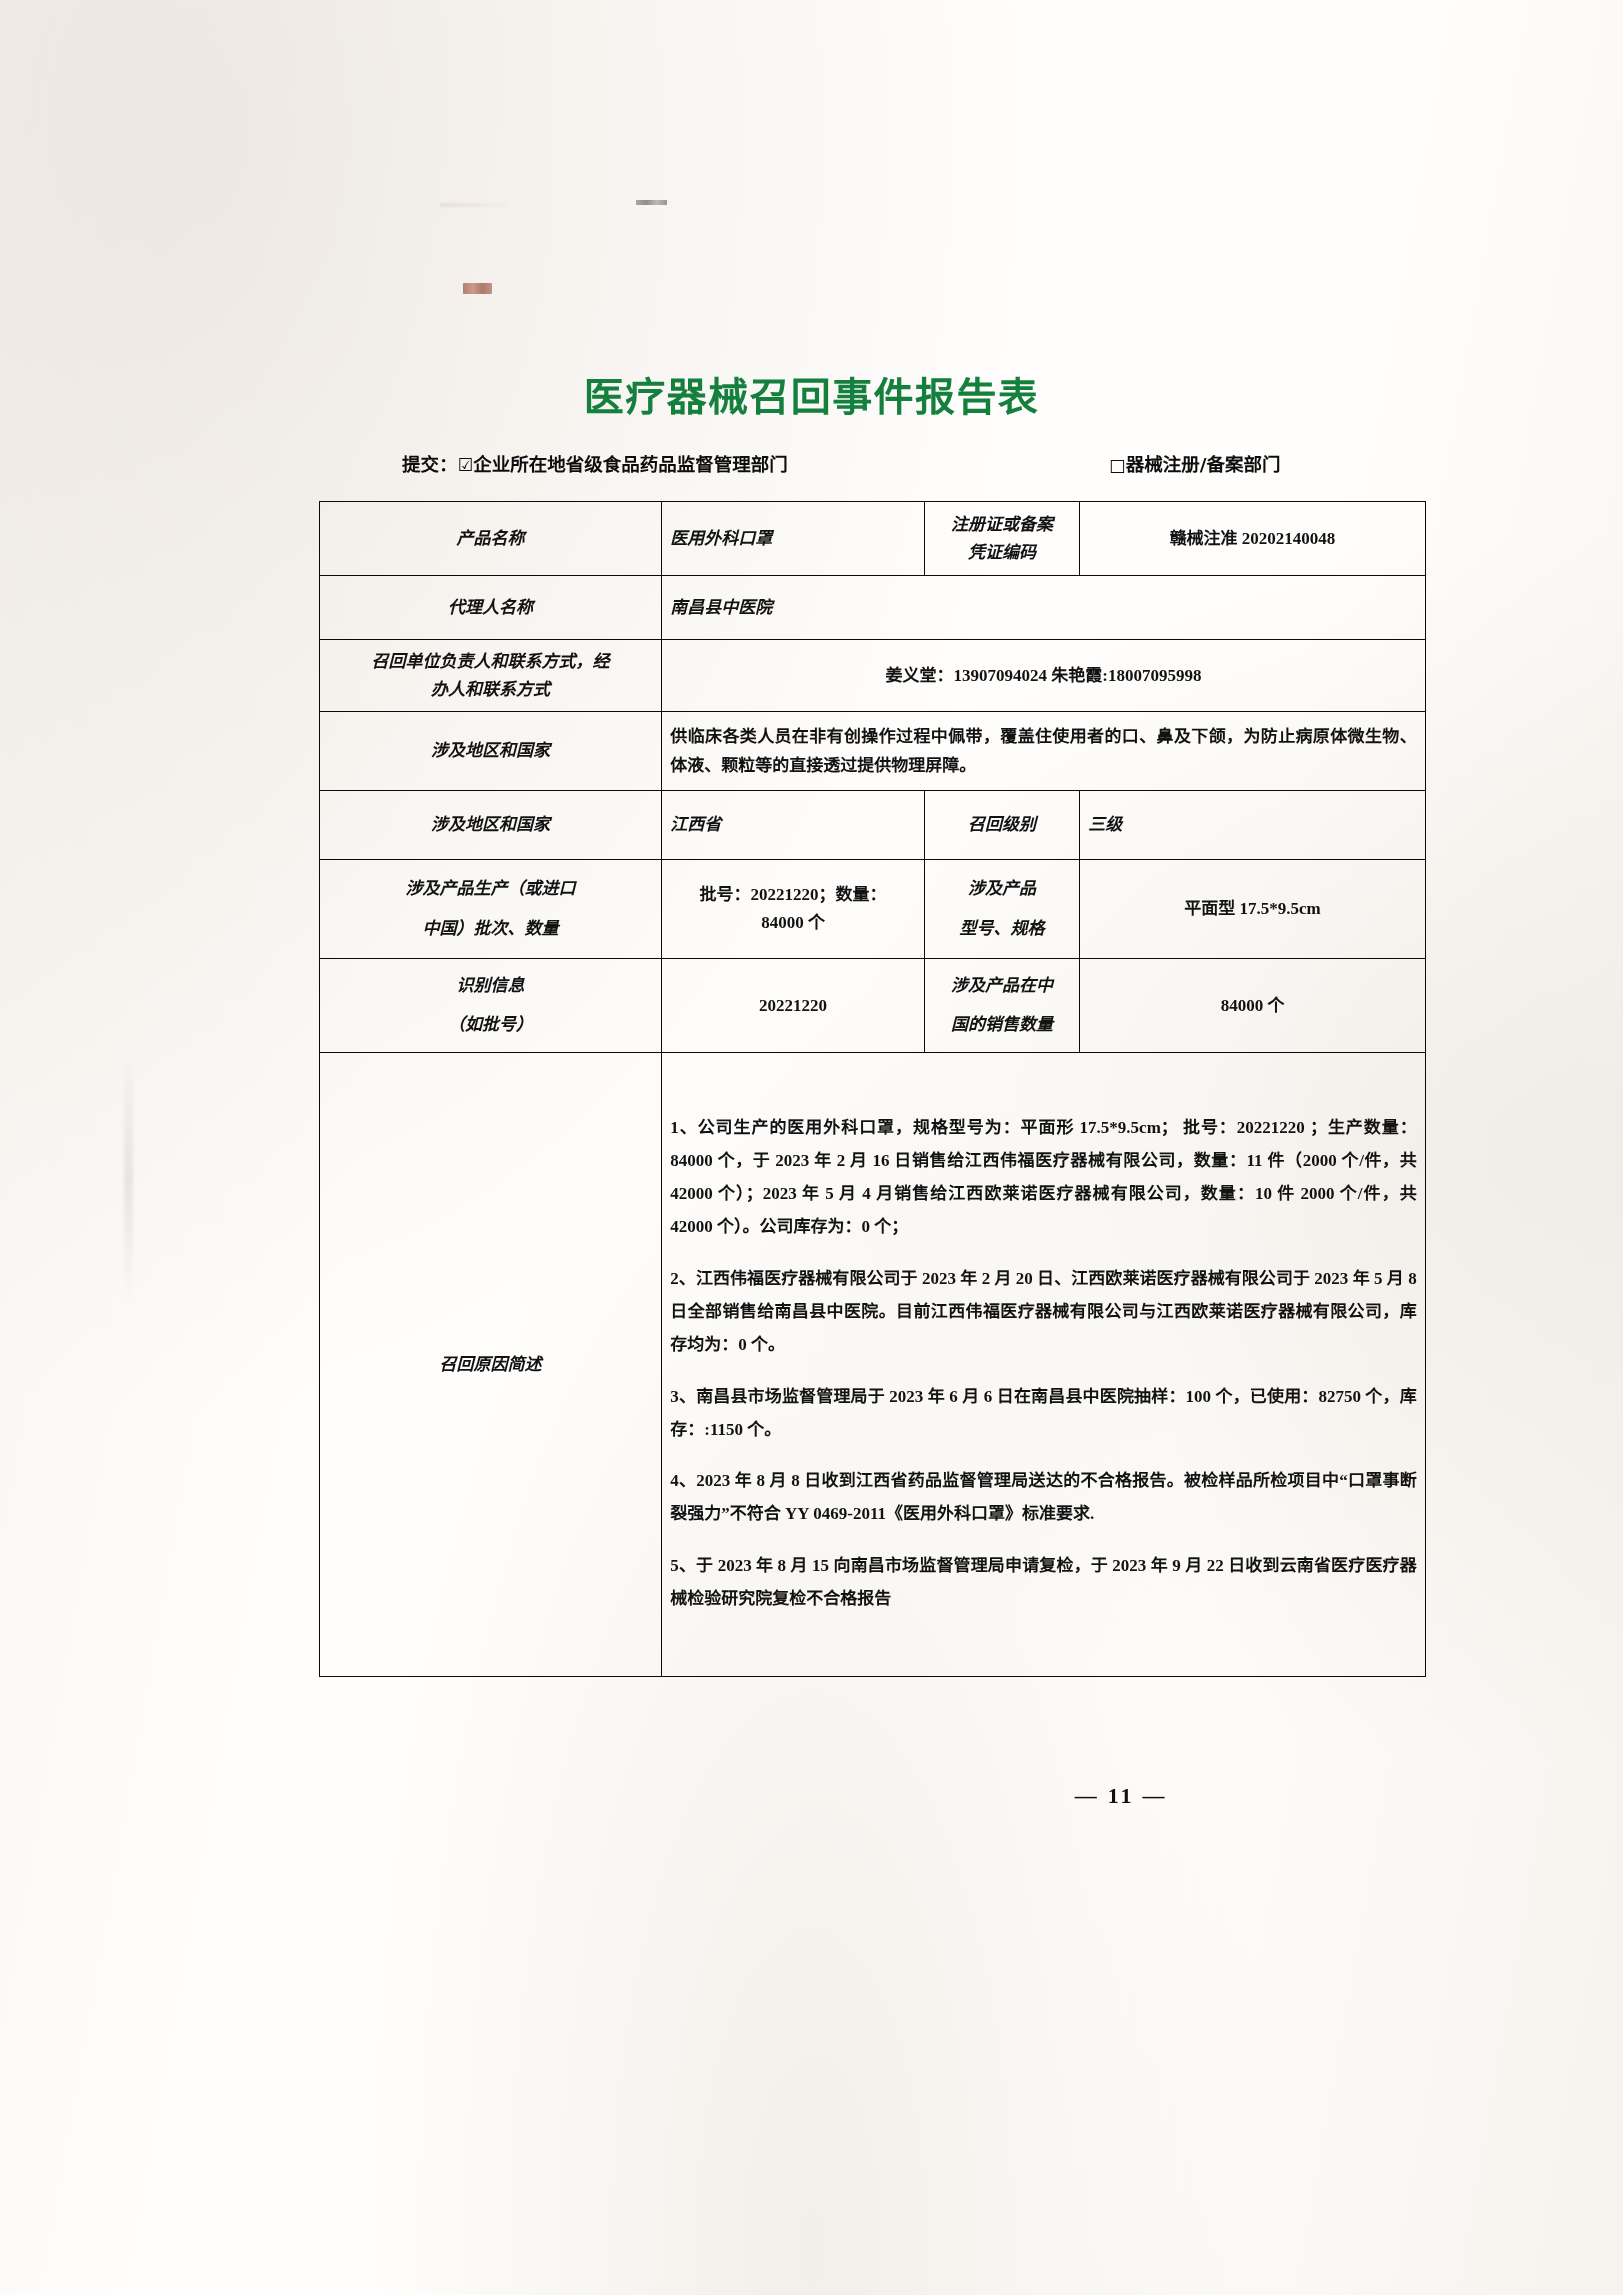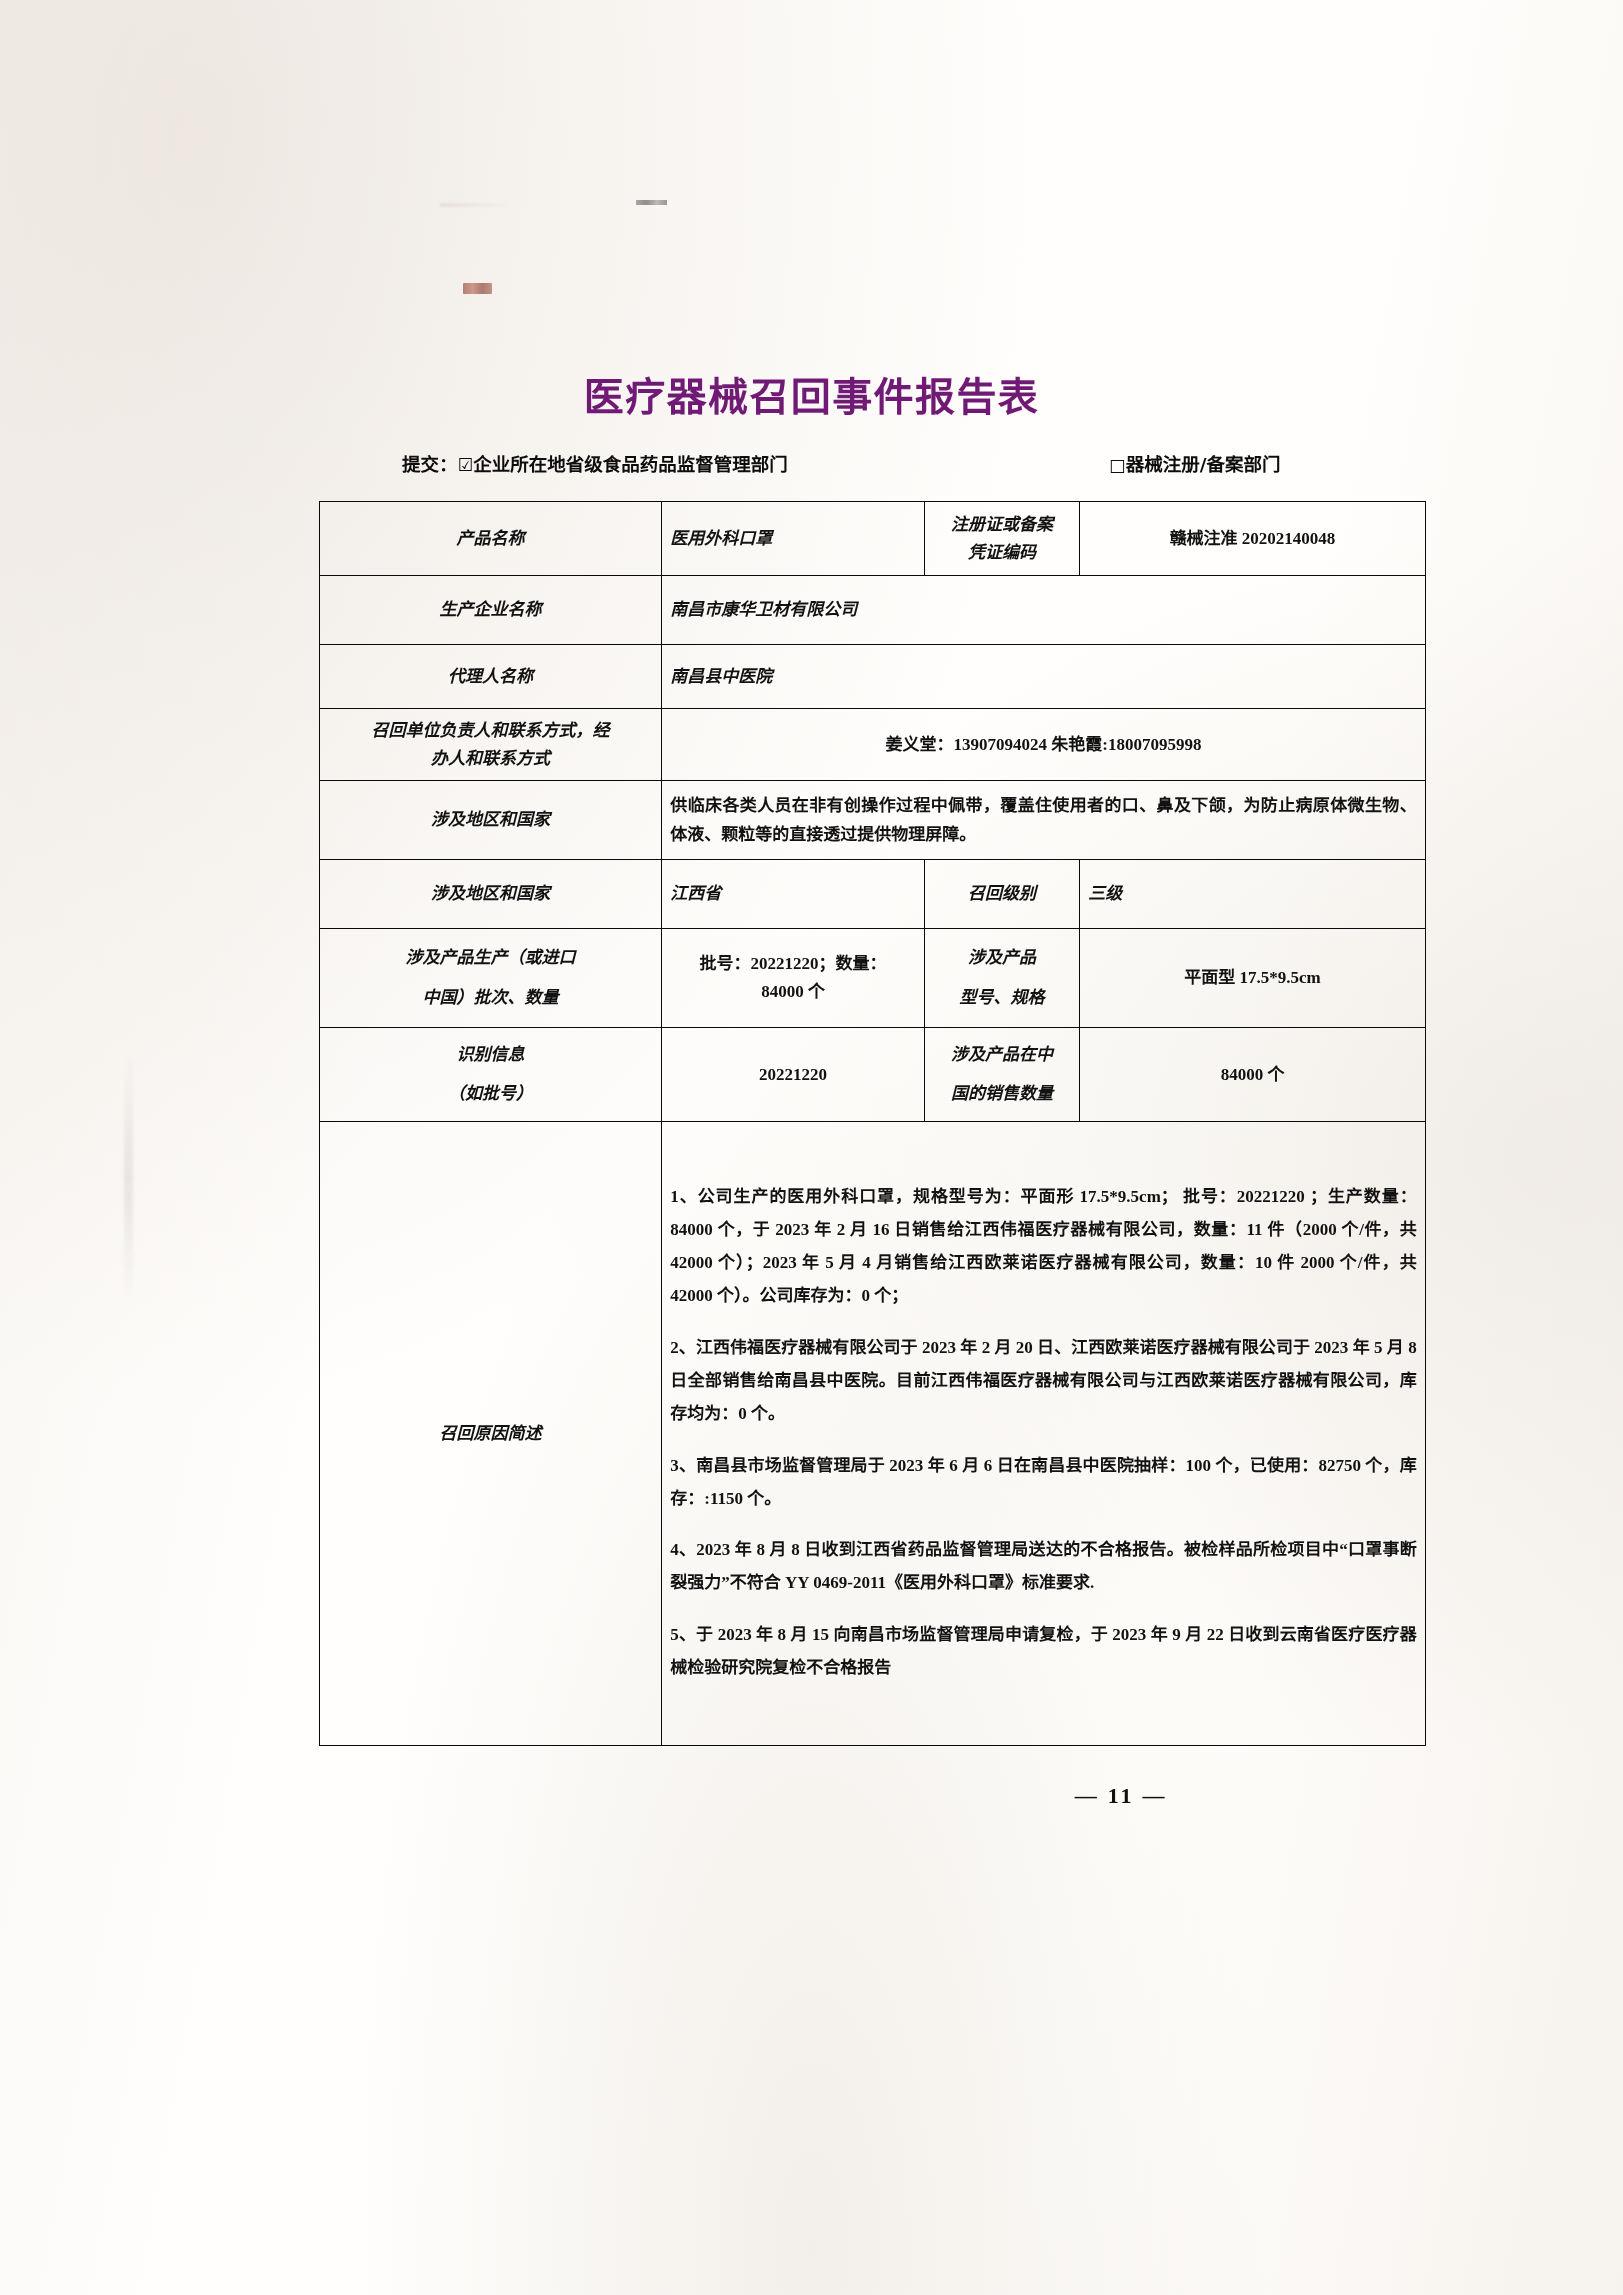--- a/index.html
+++ b/index.html
@@ -66,21 +66,21 @@
   
   #doc-title {
     position: absolute;
     left: 0; top: 365px;
     width: 1623px;
     text-align: center;
     font-family: "DejaVu Sans", "Liberation Sans", sans-serif;
     font-weight: 700;
     font-size: 40px;
     letter-spacing: 1.4px;
-    color: #701a75;
+    color: #15803d;
   }
 
   
   #submit-line {
     position: absolute;
     left: 402px; top: 450px;
     width: 970px;
     height: 28px;
     font-family: "DejaVu Sans", "Liberation Sans", sans-serif;
     font-weight: 700;
@@ -205,24 +205,20 @@
       <tr>
         <td class="lbl" style="height:60px">产品名称</td>
         <td class="val-c-i">医用外科口罩</td>
         <td class="lbl">
           <div>注册证或备案</div>
           <div>凭证编码</div>
         </td>
         <td class="val-c">赣械注准 20202140048</td>
       </tr>
 
-      <tr>
-        <td class="lbl" style="height:55px">生产企业名称</td>
-        <td class="val-c-i" colspan="3">南昌市康华卫材有限公司</td>
-      </tr>
 
       <tr>
         <td class="lbl" style="height:50px">代理人名称</td>
         <td class="val-c-i" colspan="3">南昌县中医院</td>
       </tr>
 
       <tr>
         <td class="lbl" style="height:58px">
           <div>召回单位负责人和联系方式，经</div>
           <div>办人和联系方式</div>

